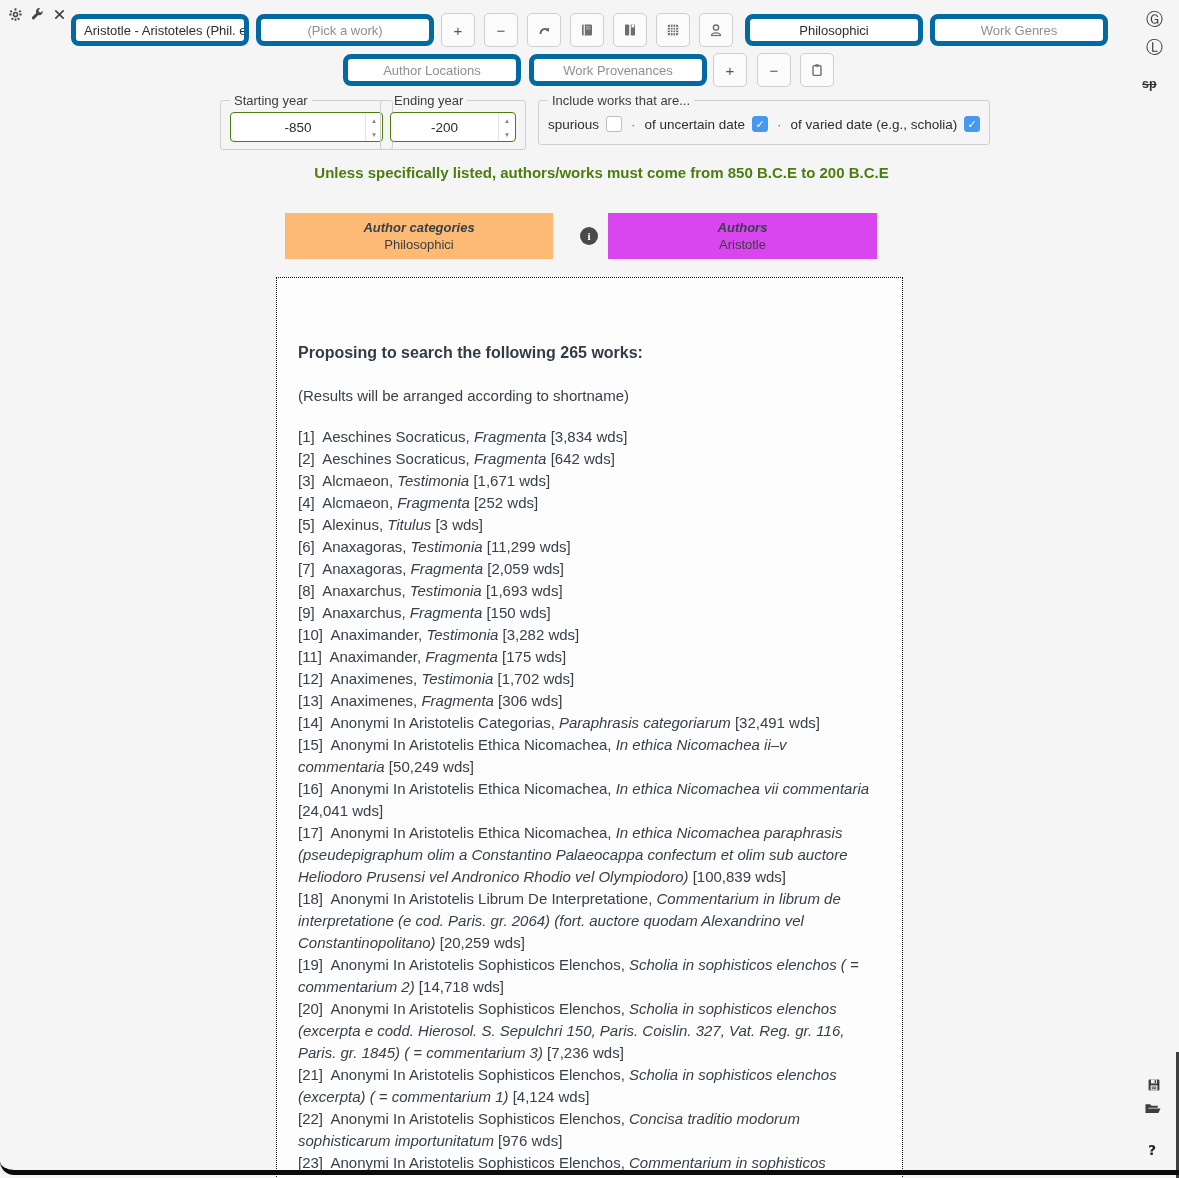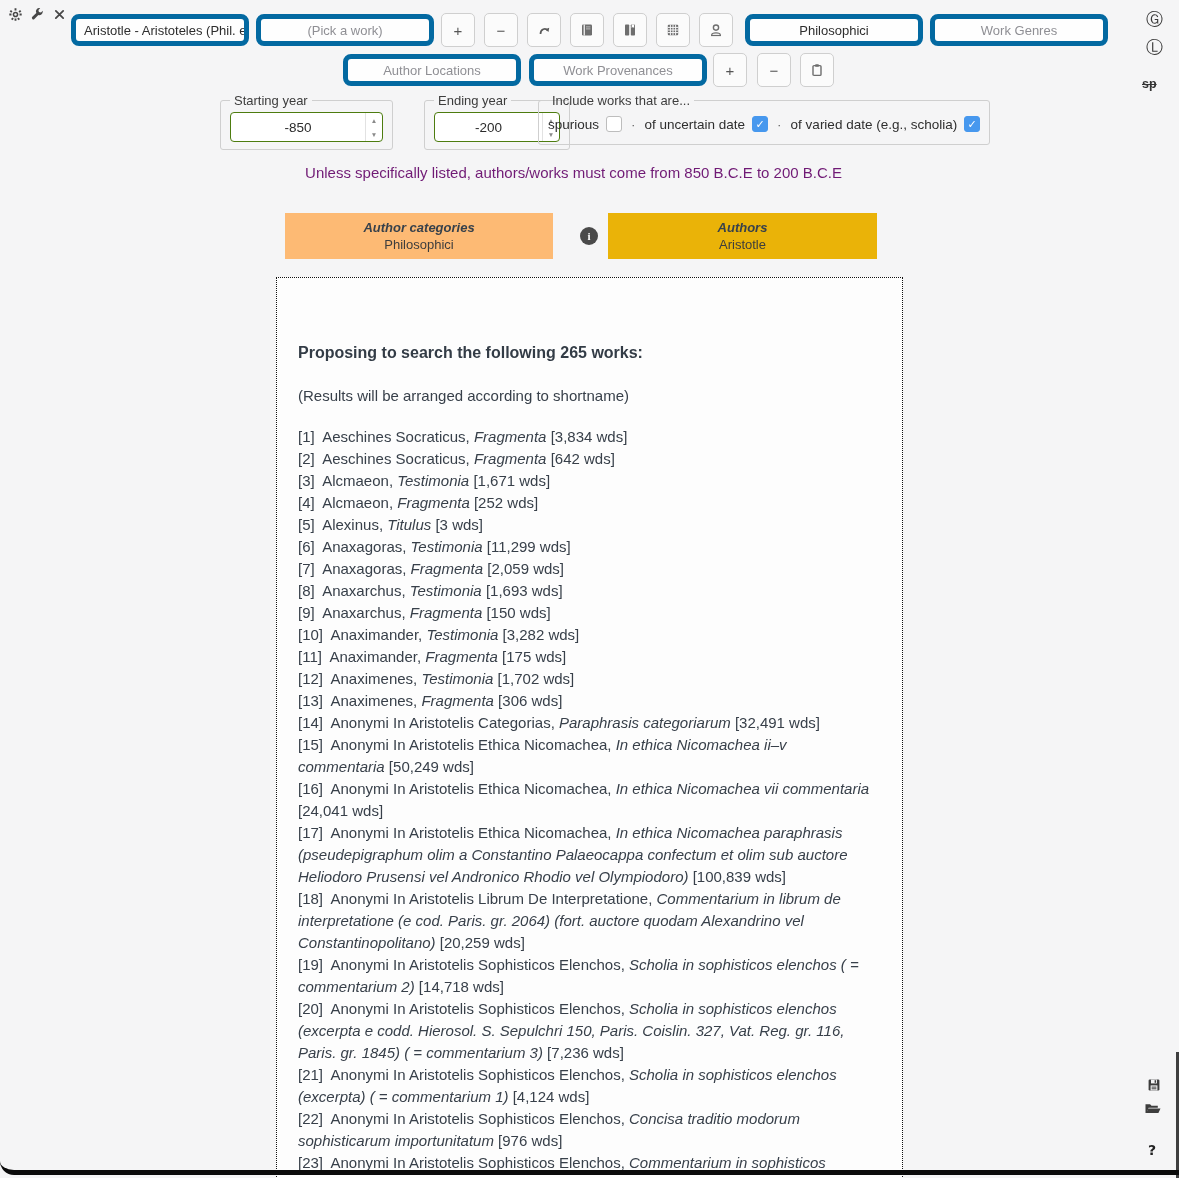--- a/index.html
+++ b/index.html
@@ -39,51 +39,51 @@
   #icon-help { left:1148px; top:1142px; font-size:14px; font-weight:bold; color:#222; }
   .rail-svg { position:absolute; }
 
   
   fieldset {
     position:absolute; border:1px solid #cfcfcf; border-radius:3px;
     padding:4px 9px 8px 9px; background:transparent;
   }
   fieldset legend { font-size:13px; color:#3d3d3d; padding:0 4px; }
   #fs-start { left:220px; top:93px; width:173px; height:57px; }
-  #fs-end   { left:380px; top:93px; width:146px; height:57px;margin-left:44px; }
+  #fs-end   { left:380px; top:93px; width:146px; height:57px; }
   #fs-include { left:538px; top:93px; width:422px; height:52px; }
   .numwrap {
     display:flex; width:100%; height:30px; background:#fff;
     border:1px solid #4d7c0f; border-radius:4px; overflow:hidden;
   }
   .numwrap .val { flex:1; display:flex; align-items:center; justify-content:center; font-size:13.5px; color:#2b2b2b; }
   .numwrap .spin { width:17px; border-left:1px solid #e2e2e2; display:flex; flex-direction:column; }
   .numwrap .spin span { flex:1; display:flex; align-items:center; justify-content:center; font-size:6.5px; color:#8a8a8a; cursor:pointer; }
   #include-options { display:flex; align-items:center; font-size:13.5px; color:#2e2e2e; padding-top:4px; white-space:nowrap; }
   #include-options .sep { color:#666; margin:0 9px; }
   #include-options .cb {
     width:16px; height:16px; border-radius:3px; margin-left:7px;
     display:inline-flex; align-items:center; justify-content:center;
     background:#fff; border:1px solid #bdbdbd; cursor:pointer;
     font-size:11px; color:#fff; line-height:1;
   }
   #include-options .cb.checked { background:#4798ee; border-color:#4798ee; }
 
   
   #notice {
-    position:absolute; left:260px; top:162px; width:627px;
-    text-align:center; font-size:15px; font-weight:normal; color:#701a75; line-height:21px;
+    position:absolute; left:288px; top:162px; width:627px;
+    text-align:center; font-size:15px; font-weight:bold; color:#4d7c0f; line-height:21px;
   }
   .panel {
     position:absolute; top:213px; height:46px;
     display:flex; flex-direction:column; align-items:center; justify-content:center;
     font-size:13px; line-height:17px; cursor:pointer;
   }
   #panel-categories { left:285px; width:268px; background:#fdba74; }
-  #panel-authors    { left:608px; width:269px; background:#eab308;justify-content:center; }
+  #panel-authors    { left:608px; width:269px; background:#d946ef;justify-content:center; }
   .panel .ptitle { font-weight:bold; font-style:italic; color:#37414b; }
   .panel .pvalue { color:#3d3d3d; }
   #info-icon {
     position:absolute; left:580px; top:227px; width:18px; height:18px; border-radius:50%;
     background:#4a4a4a; color:#fff; display:flex; align-items:center; justify-content:center;
     font-size:11px; font-weight:bold; font-family:"Liberation Serif","DejaVu Serif",serif; cursor:pointer;
   }
 
   
   #results-box {

